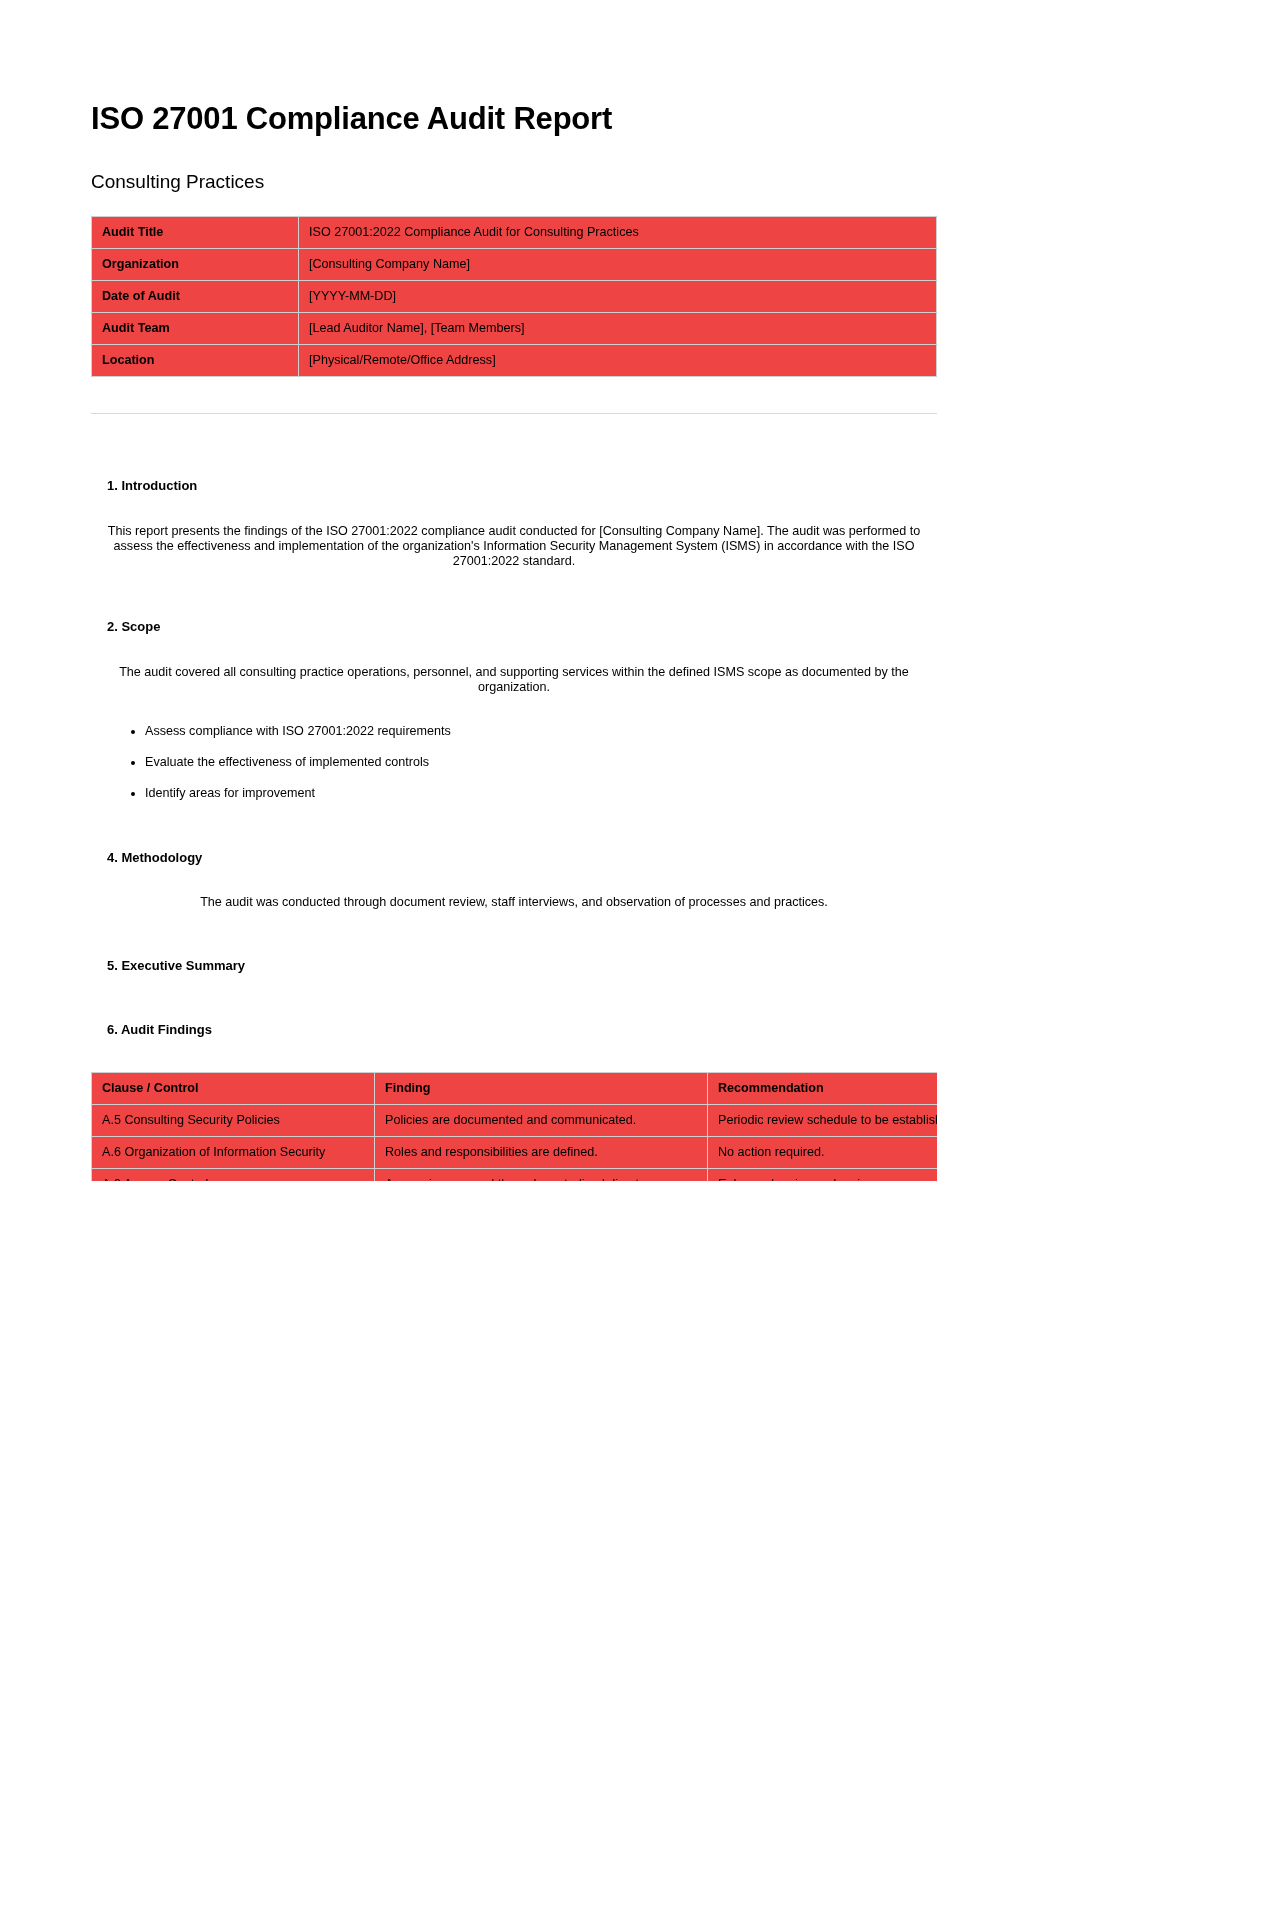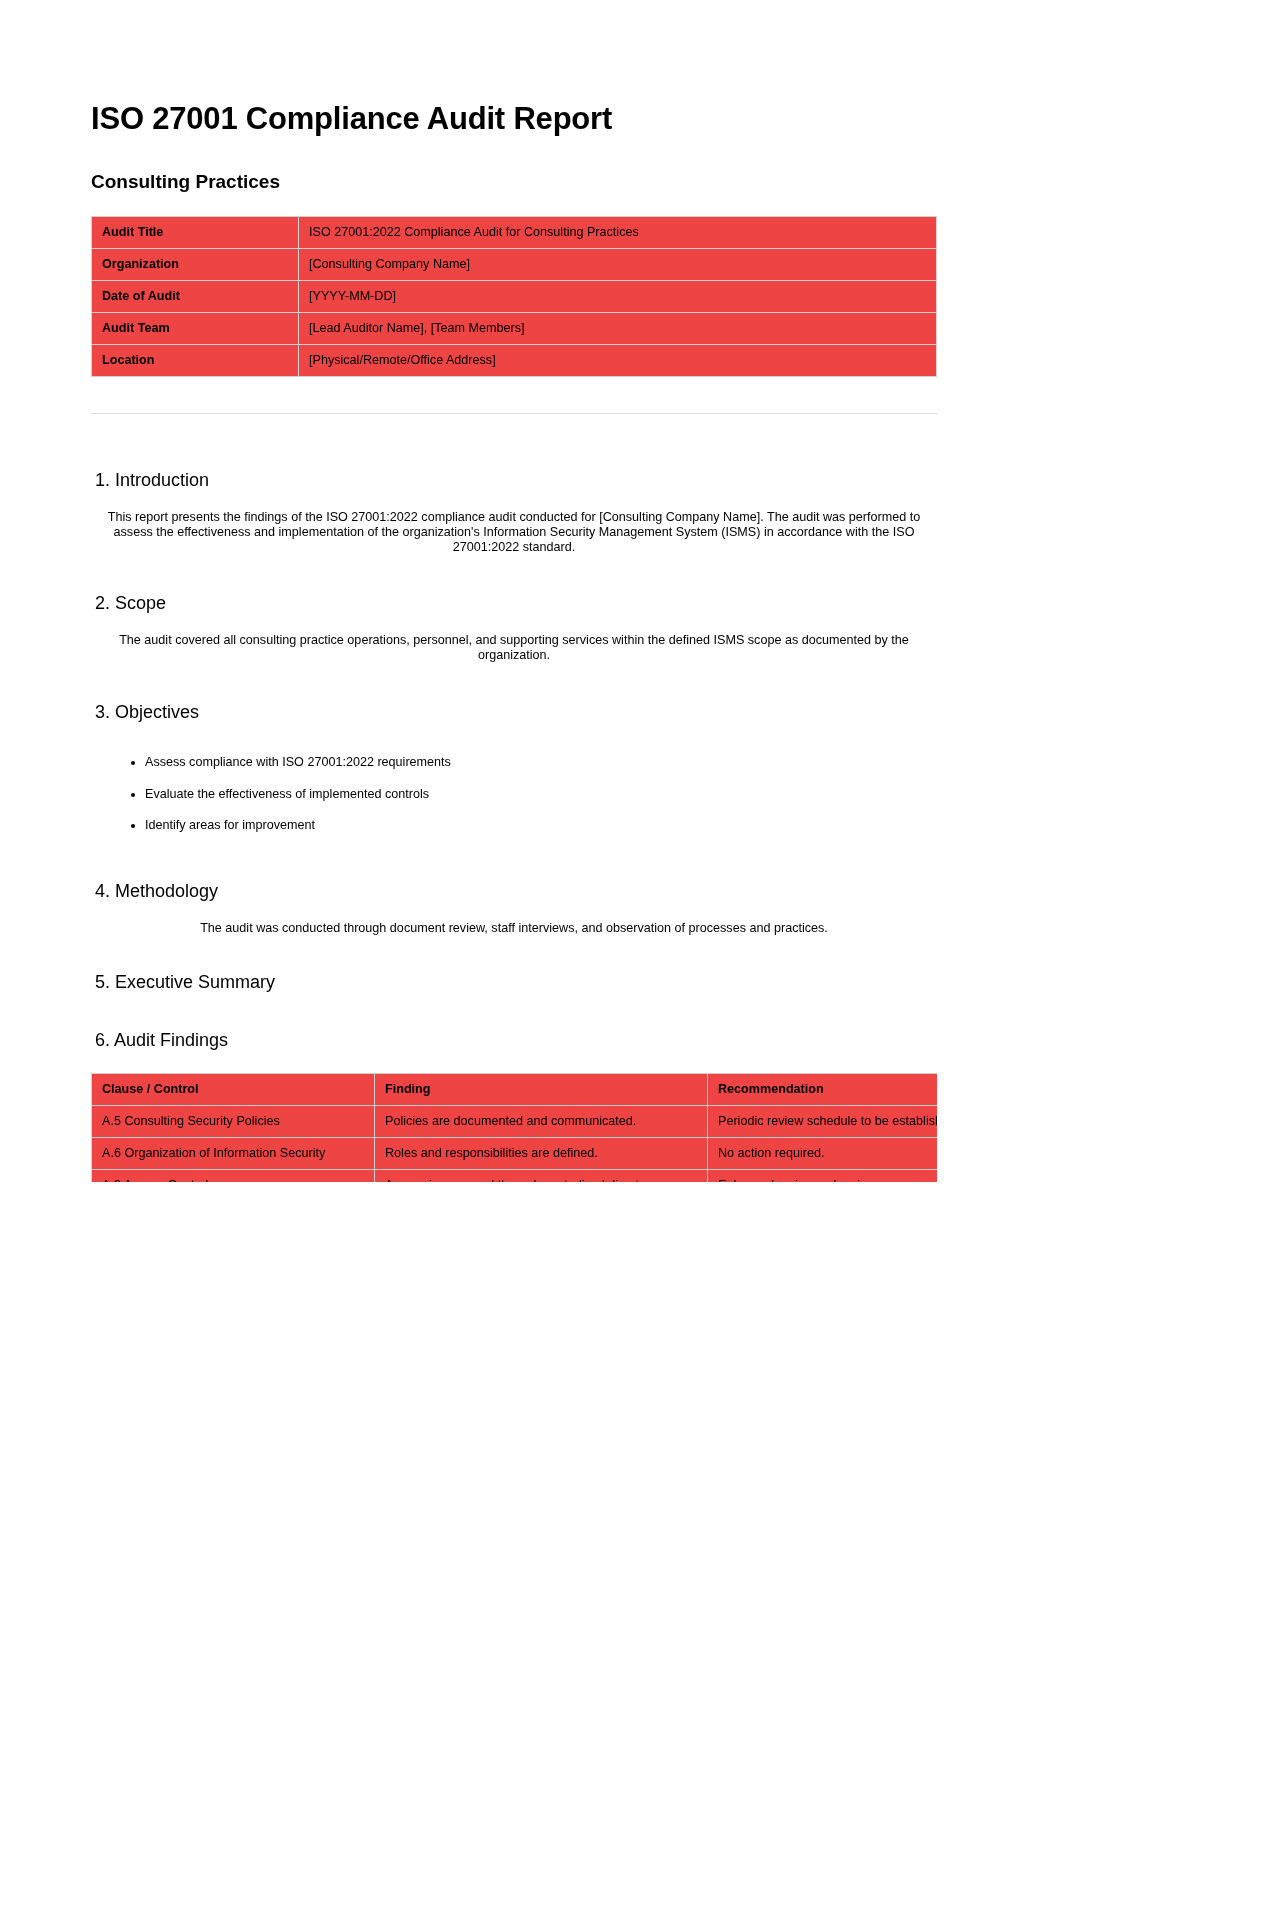--- a/index.html
+++ b/index.html
@@ -35,30 +35,30 @@
     font-size: 31px;
     font-weight: bold;
     letter-spacing: -0.2px;
     margin: 0;
     padding-top: 100px;
     line-height: 1.2;
     color: #000;
   }
   .doc-subtitle {
     font-size: 19px;
-    font-weight: bold;
+    font-weight: normal;
     margin: 0;
     padding-top: 34px;
     line-height: 1.2;
     color: #000;
   }
   h2.section-heading {
-    font-size: 18px;
-    font-weight: normal;
-    margin: 4px;
+    font-size: 13px;
+    font-weight: bold;
+    margin: 16px;
     line-height: 1.2;
     color: #000;
   }
   .sec-intro      { padding-top: 48px; }
   .sec-scope      { padding-top: 34px; }
   .sec-objectives { padding-top: 34px; }
   .sec-method     { padding-top: 32px; }
   .sec-exec       { padding-top: 32px; }
   .sec-findings   { padding-top: 32px; }
 
@@ -174,21 +174,20 @@
     </table>
 
     <hr class="divider">
 
     <h2 class="section-heading sec-intro">1. Introduction</h2>
     <p class="body-text">This report presents the findings of the ISO 27001:2022 compliance audit conducted for [Consulting Company Name]. The audit was performed to assess the effectiveness and implementation of the organization's Information Security Management System (ISMS) in accordance with the ISO 27001:2022 standard.</p>
 
     <h2 class="section-heading sec-scope">2. Scope</h2>
     <p class="body-text">The audit covered all consulting practice operations, personnel, and supporting services within the defined ISMS scope as documented by the organization.</p>
 
-    <h2 class="section-heading sec-objectives">3. Objectives</h2>
     <ul class="bullets">
       <li>Assess compliance with ISO 27001:2022 requirements</li>
       <li>Evaluate the effectiveness of implemented controls</li>
       <li>Identify areas for improvement</li>
     </ul>
 
     <h2 class="section-heading sec-method">4. Methodology</h2>
     <p class="body-text">The audit was conducted through document review, staff interviews, and observation of processes and practices.</p>
 
     <h2 class="section-heading sec-exec">5. Executive Summary</h2>

